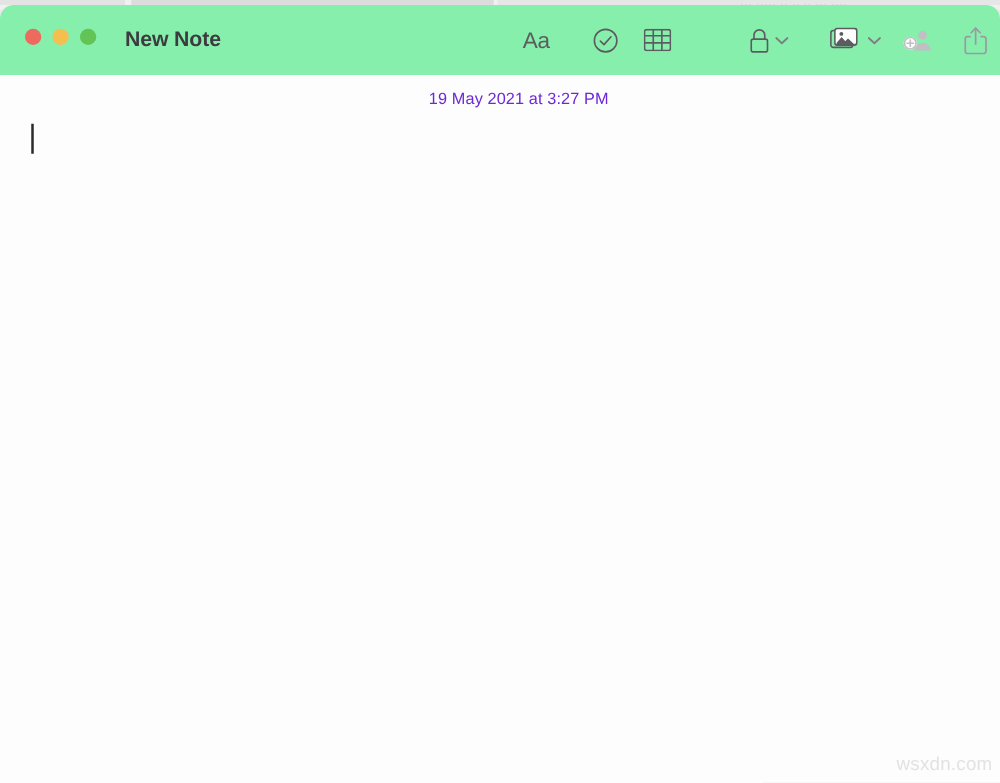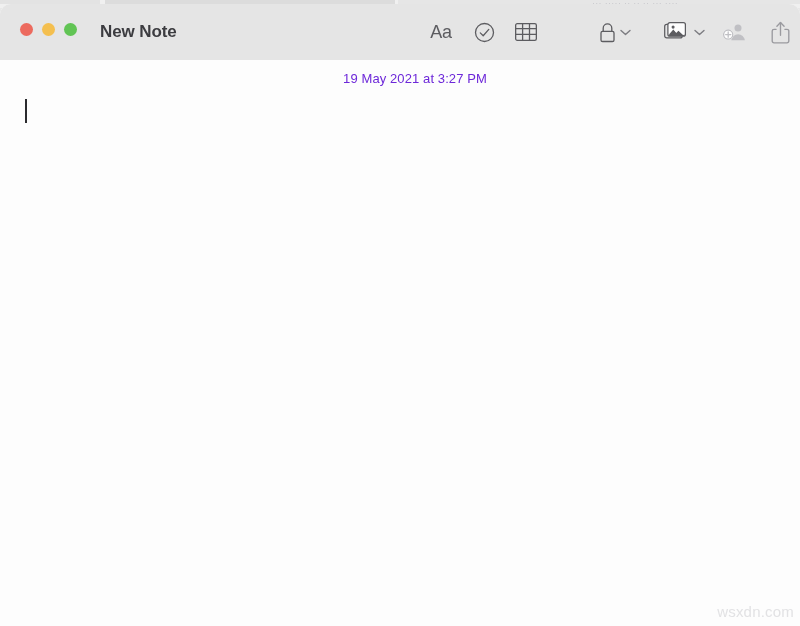--- a/index.html
+++ b/index.html
@@ -56,21 +56,21 @@
     background: #fdfdfd;
     border-top-left-radius: 11px;
     border-top-right-radius: 11px;
     overflow: hidden;
   }
 
   .titlebar {
     position: relative;
     height: 56px;
     width: 100%;
-    background: #e5e5e5;
+    background: #86efac;
   }
 
   
   .traffic-lights {
     position: absolute;
     left: 20px;
     top: 19px;
     display: flex;
     gap: 9px;
     align-items: center;
@@ -112,21 +112,21 @@
     align-items: center;
     justify-content: center;
     background: transparent;
     border: none;
     padding: 0;
     cursor: default;
     color: #5c5c60;
   }
   .tb-btn svg { display: block; }
 
-  .btn-format   { left: 424px; width: 34px; }
+  .btn-format   { left: 412px; width: 34px; }
   .btn-checklist{ left: 470px; width: 28px; }
   .btn-table    { left: 512px; width: 28px; }
   .btn-lock     { left: 593px; width: 44px; }
   .btn-media    { left: 660px; width: 48px; }
   .btn-collab   { left: 720px; width: 30px; color: #c0c0c4; }
   .btn-share    { left: 767px; width: 26px; }
 
   .aa-label {
     font-size: 18px;
     color: #5c5c60;

